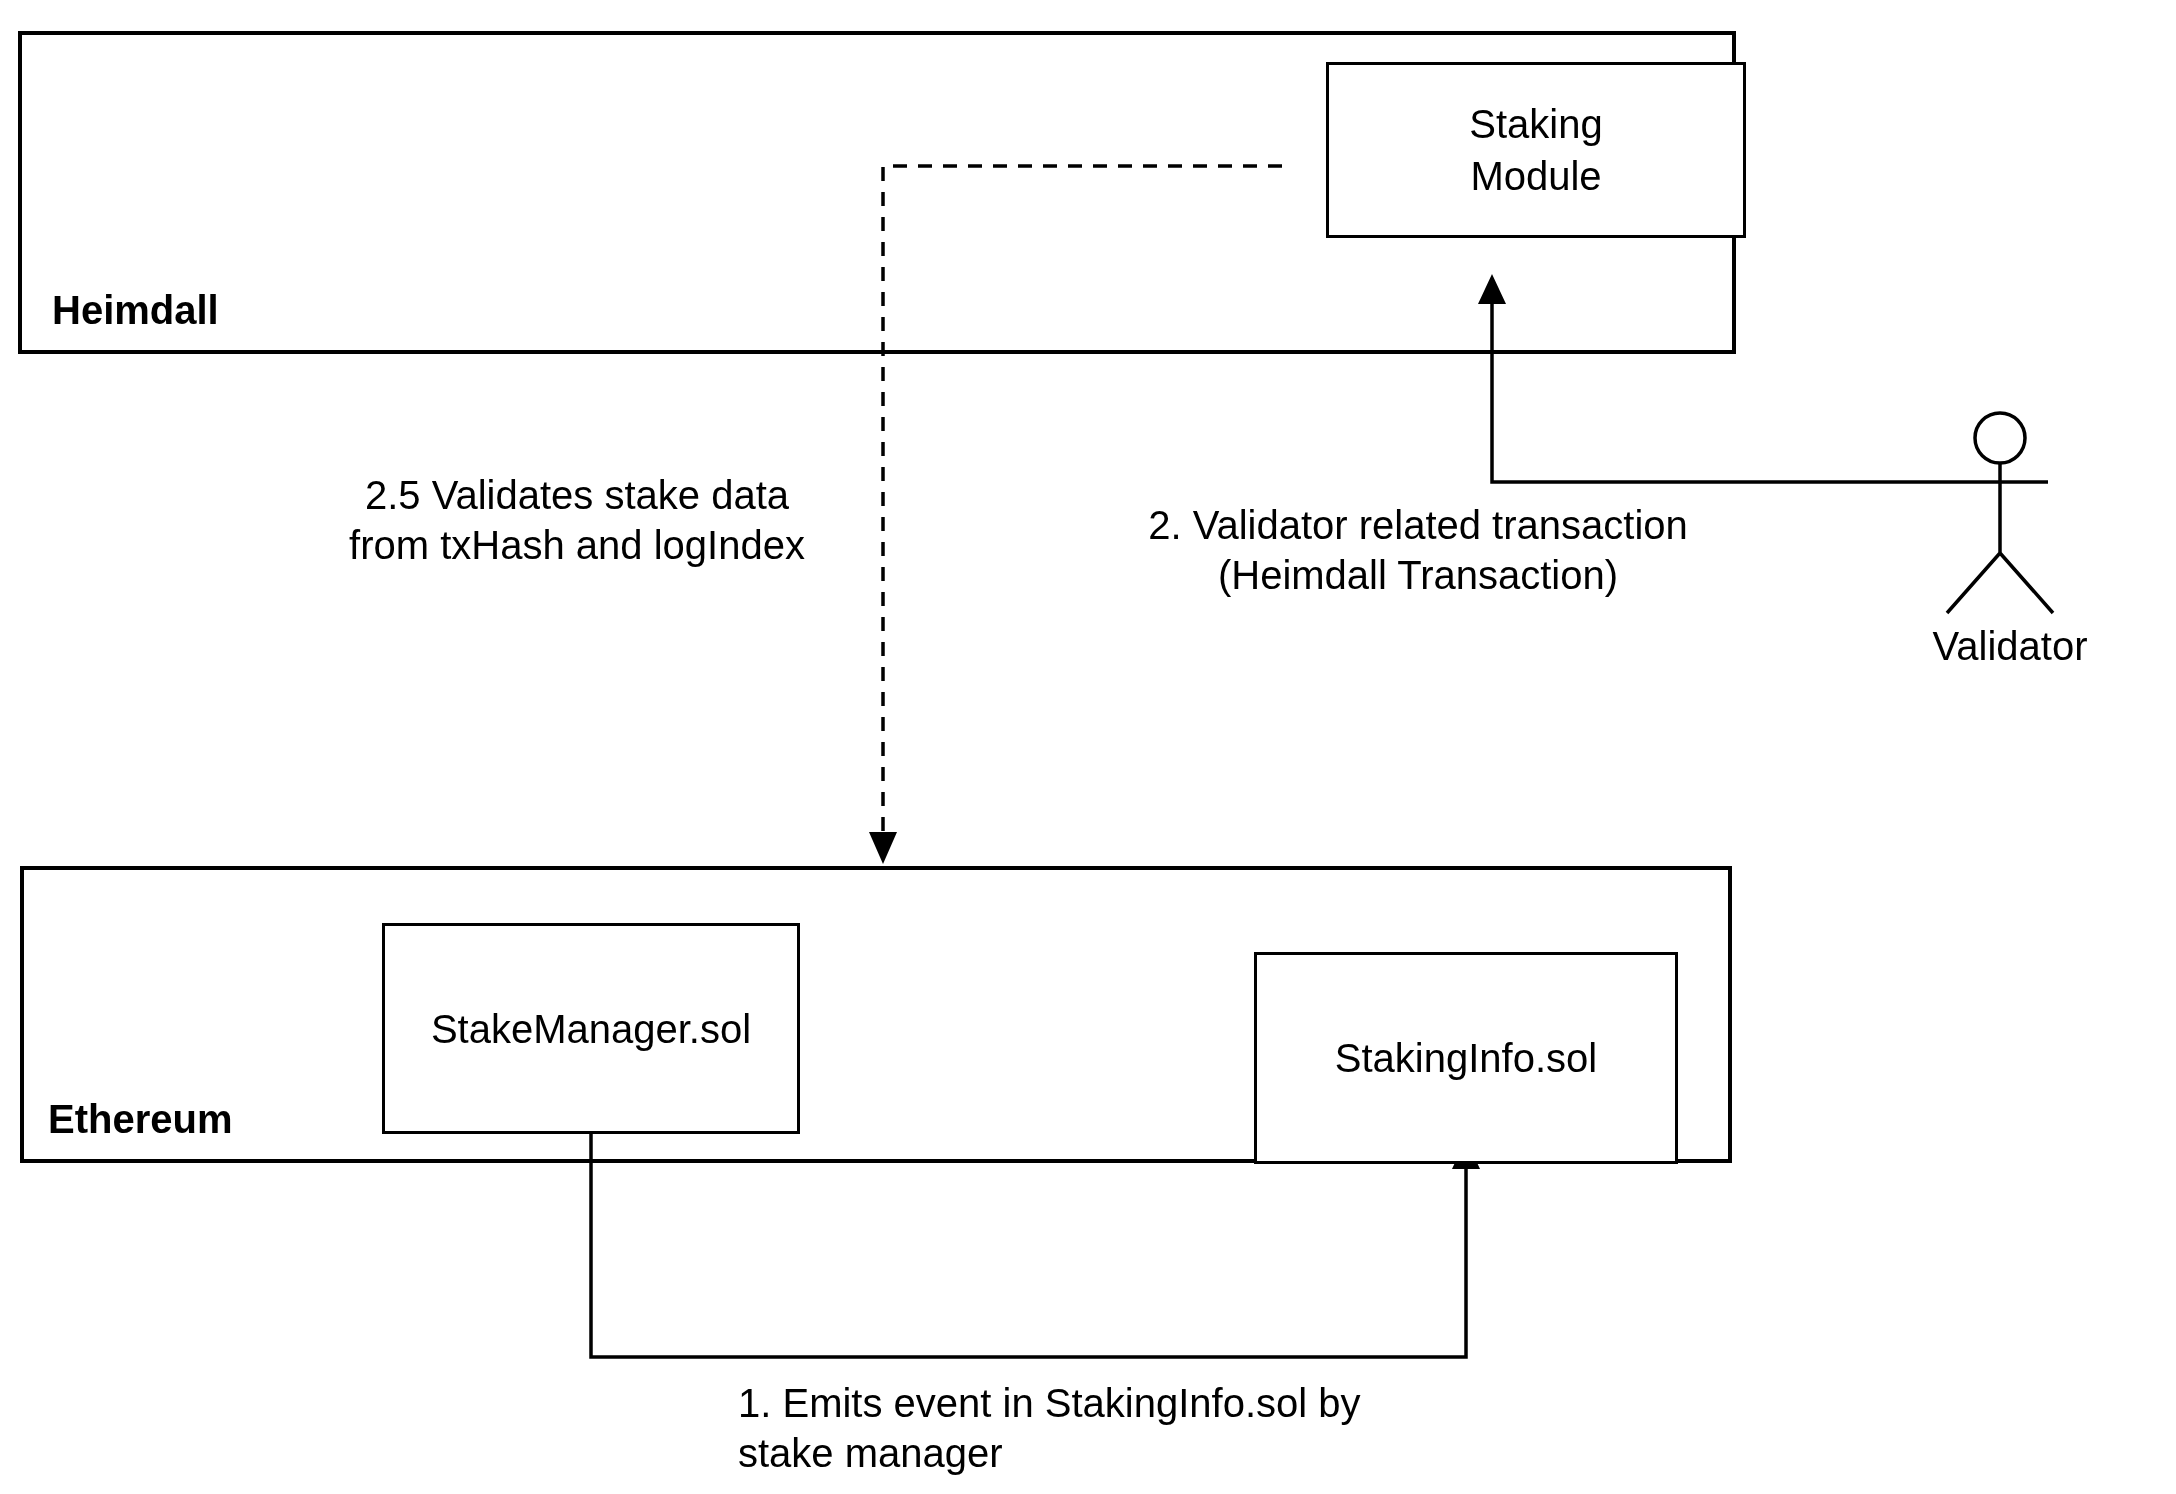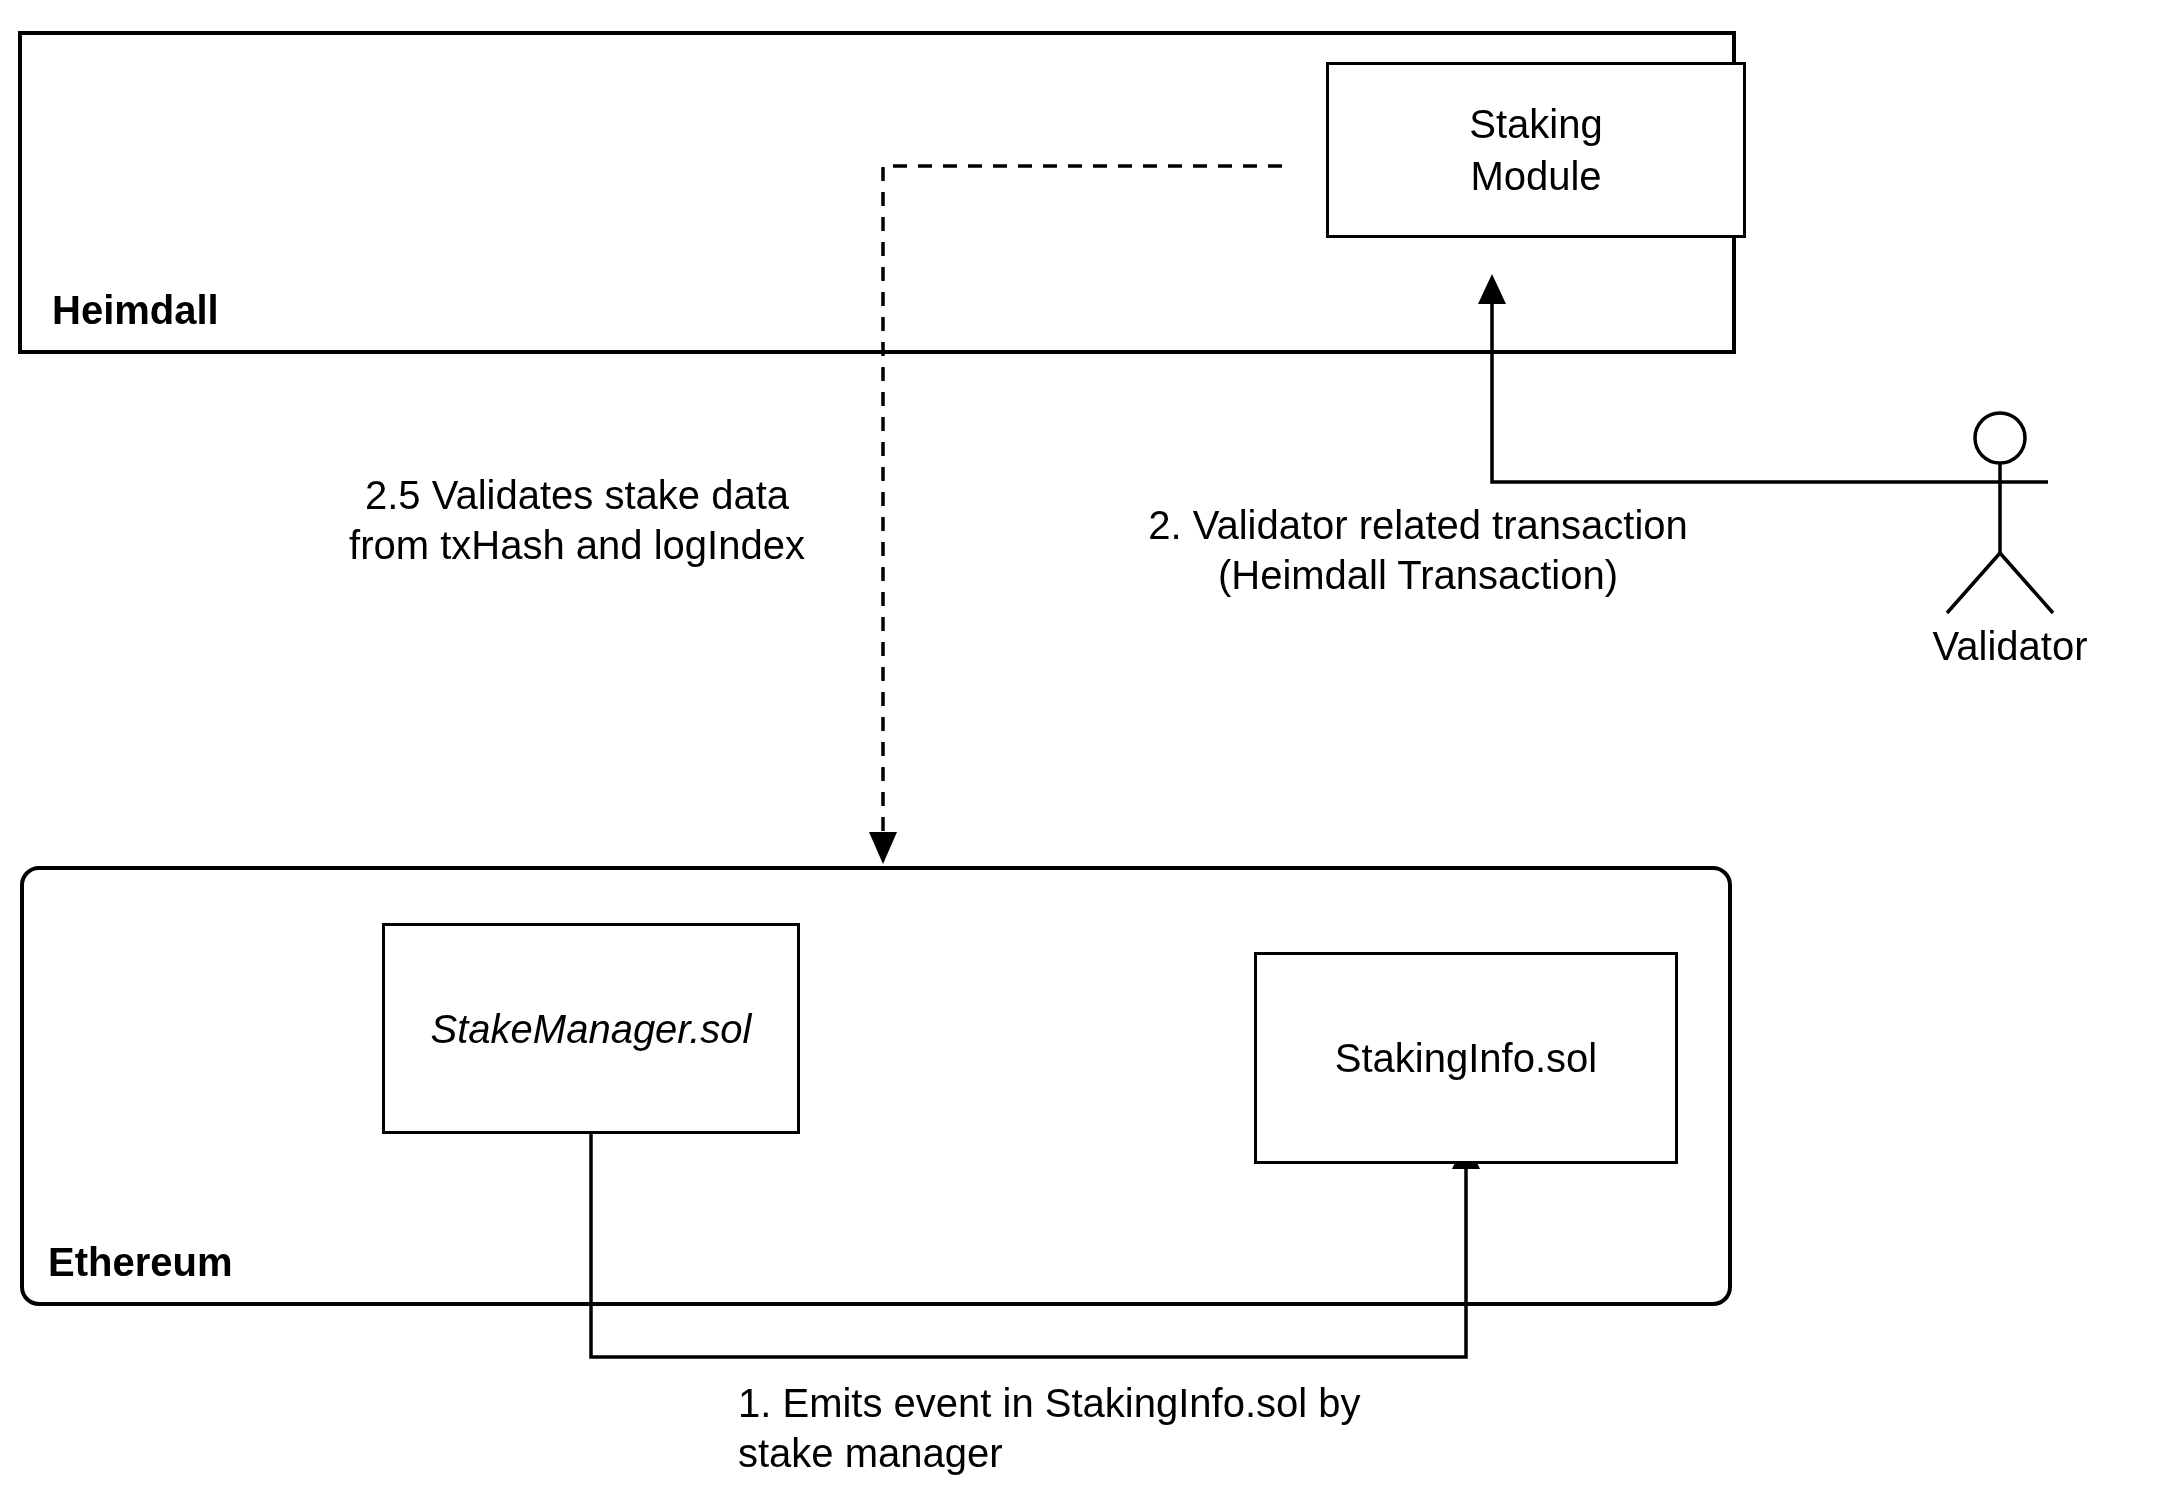--- a/index.html
+++ b/index.html
@@ -85,24 +85,24 @@
     position: absolute;
     font-size: 40px;
     line-height: 48px;
     text-align: center;
     z-index: 4;
   }
 
   
   #heimdall-container   { left: 18px;   top: 31px;  width: 1718px; height: 323px; }
   #heimdall-label       { left: 30px;   bottom: 16px; }
-  #ethereum-container   { left: 20px;   top: 866px; width: 1712px; height: 440px; border-radius: 19px; }
+  #ethereum-container   { left: 20px;   top: 866px; width: 1712px; height: 297px; }
   #ethereum-label       { left: 24px;   bottom: 16px; }
   #staking-module-node  { left: 1282px; top: 62px;  width: 420px;  height: 176px; margin-left: 44px; }
-  #stake-manager-node   { left: 382px;  top: 923px; width: 418px;  height: 211px; font-style: italic; }
+  #stake-manager-node   { left: 382px;  top: 923px; width: 418px;  height: 211px; }
   #staking-info-node    { left: 1254px; top: 923px; width: 424px;  height: 212px; margin-top: 29px; }
   #validates-stake-label{ left: 277px;  top: 470px; width: 600px; }
   #validator-tx-label   { left: 1118px; top: 500px; width: 600px; }
   #emit-event-label     { left: 738px;  top: 1378px; width: 740px; }
   #validator-label      { left: 1885px; top: 622px; width: 250px; }
 </style>
 </head>
 <body>
 
 <div class="canvas" style="--stroke: #000000; --bg: #ffffff; --text: #000000;">

